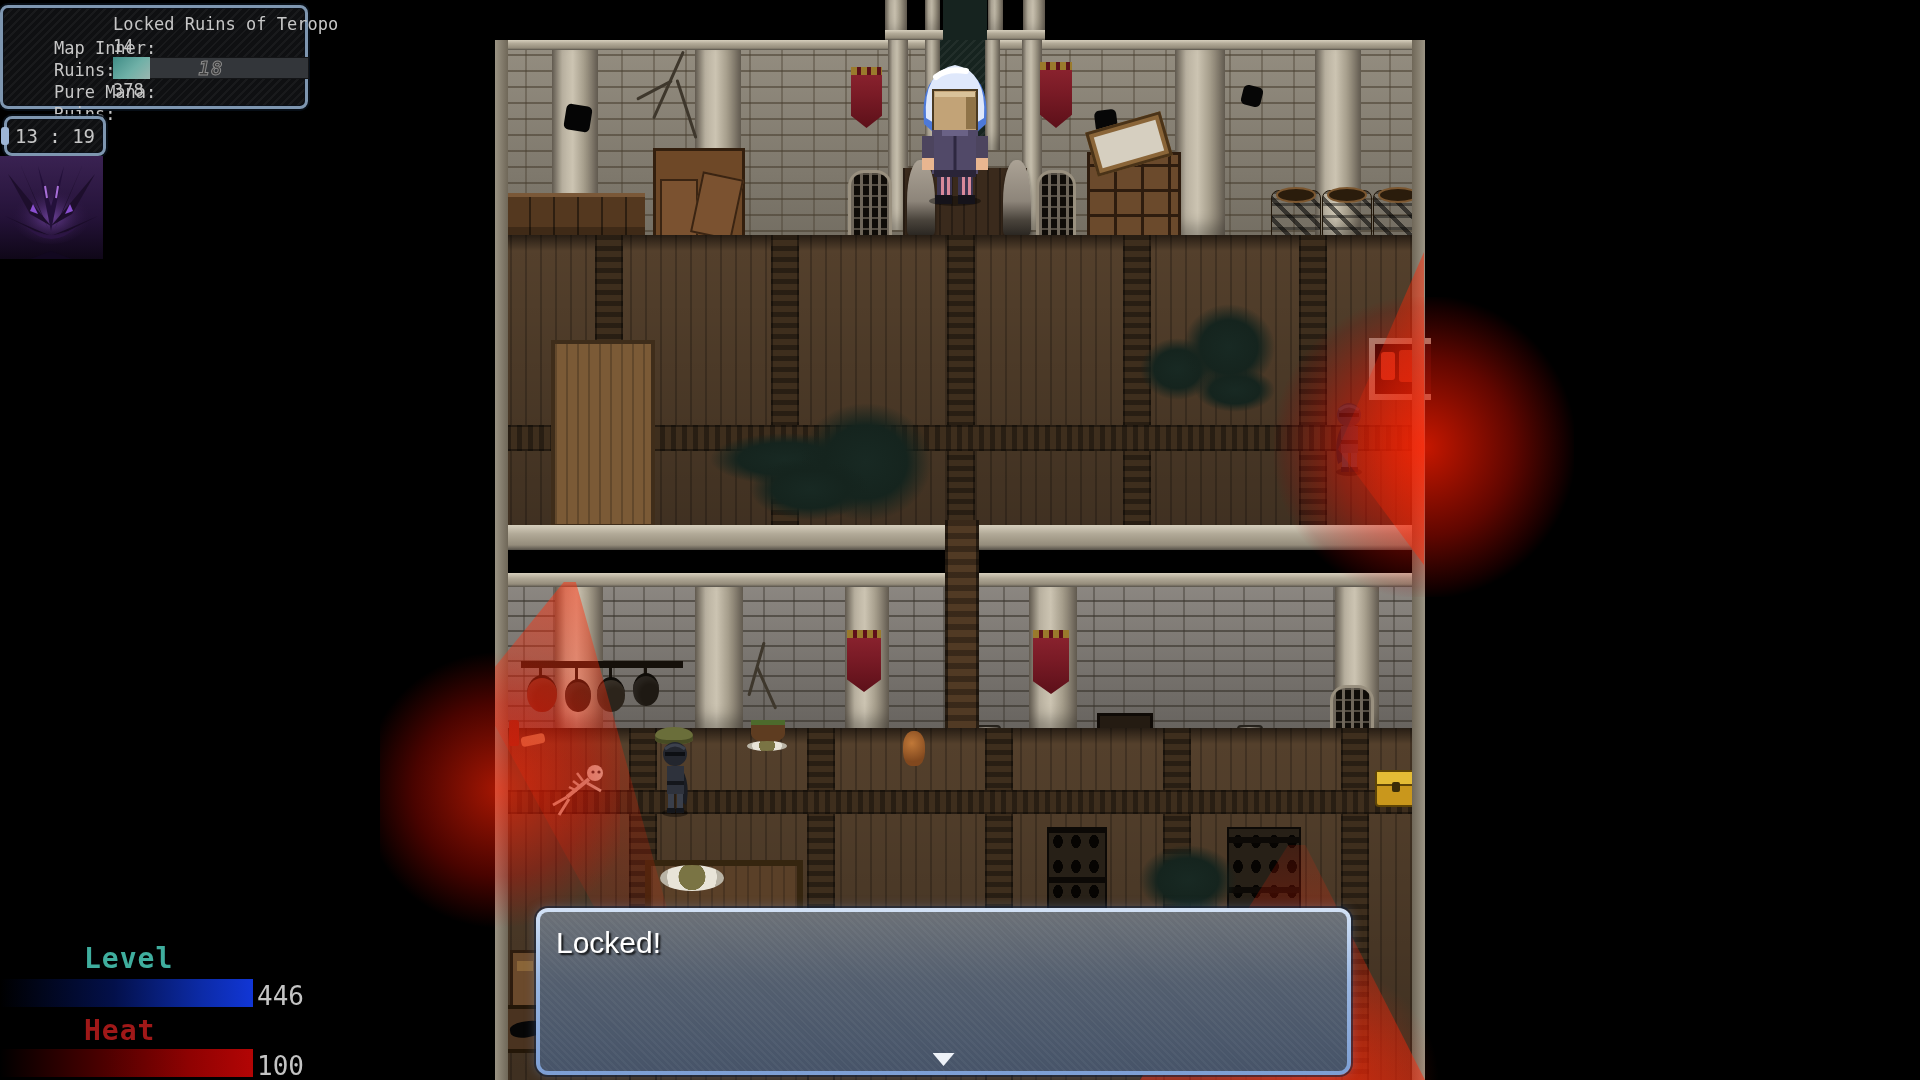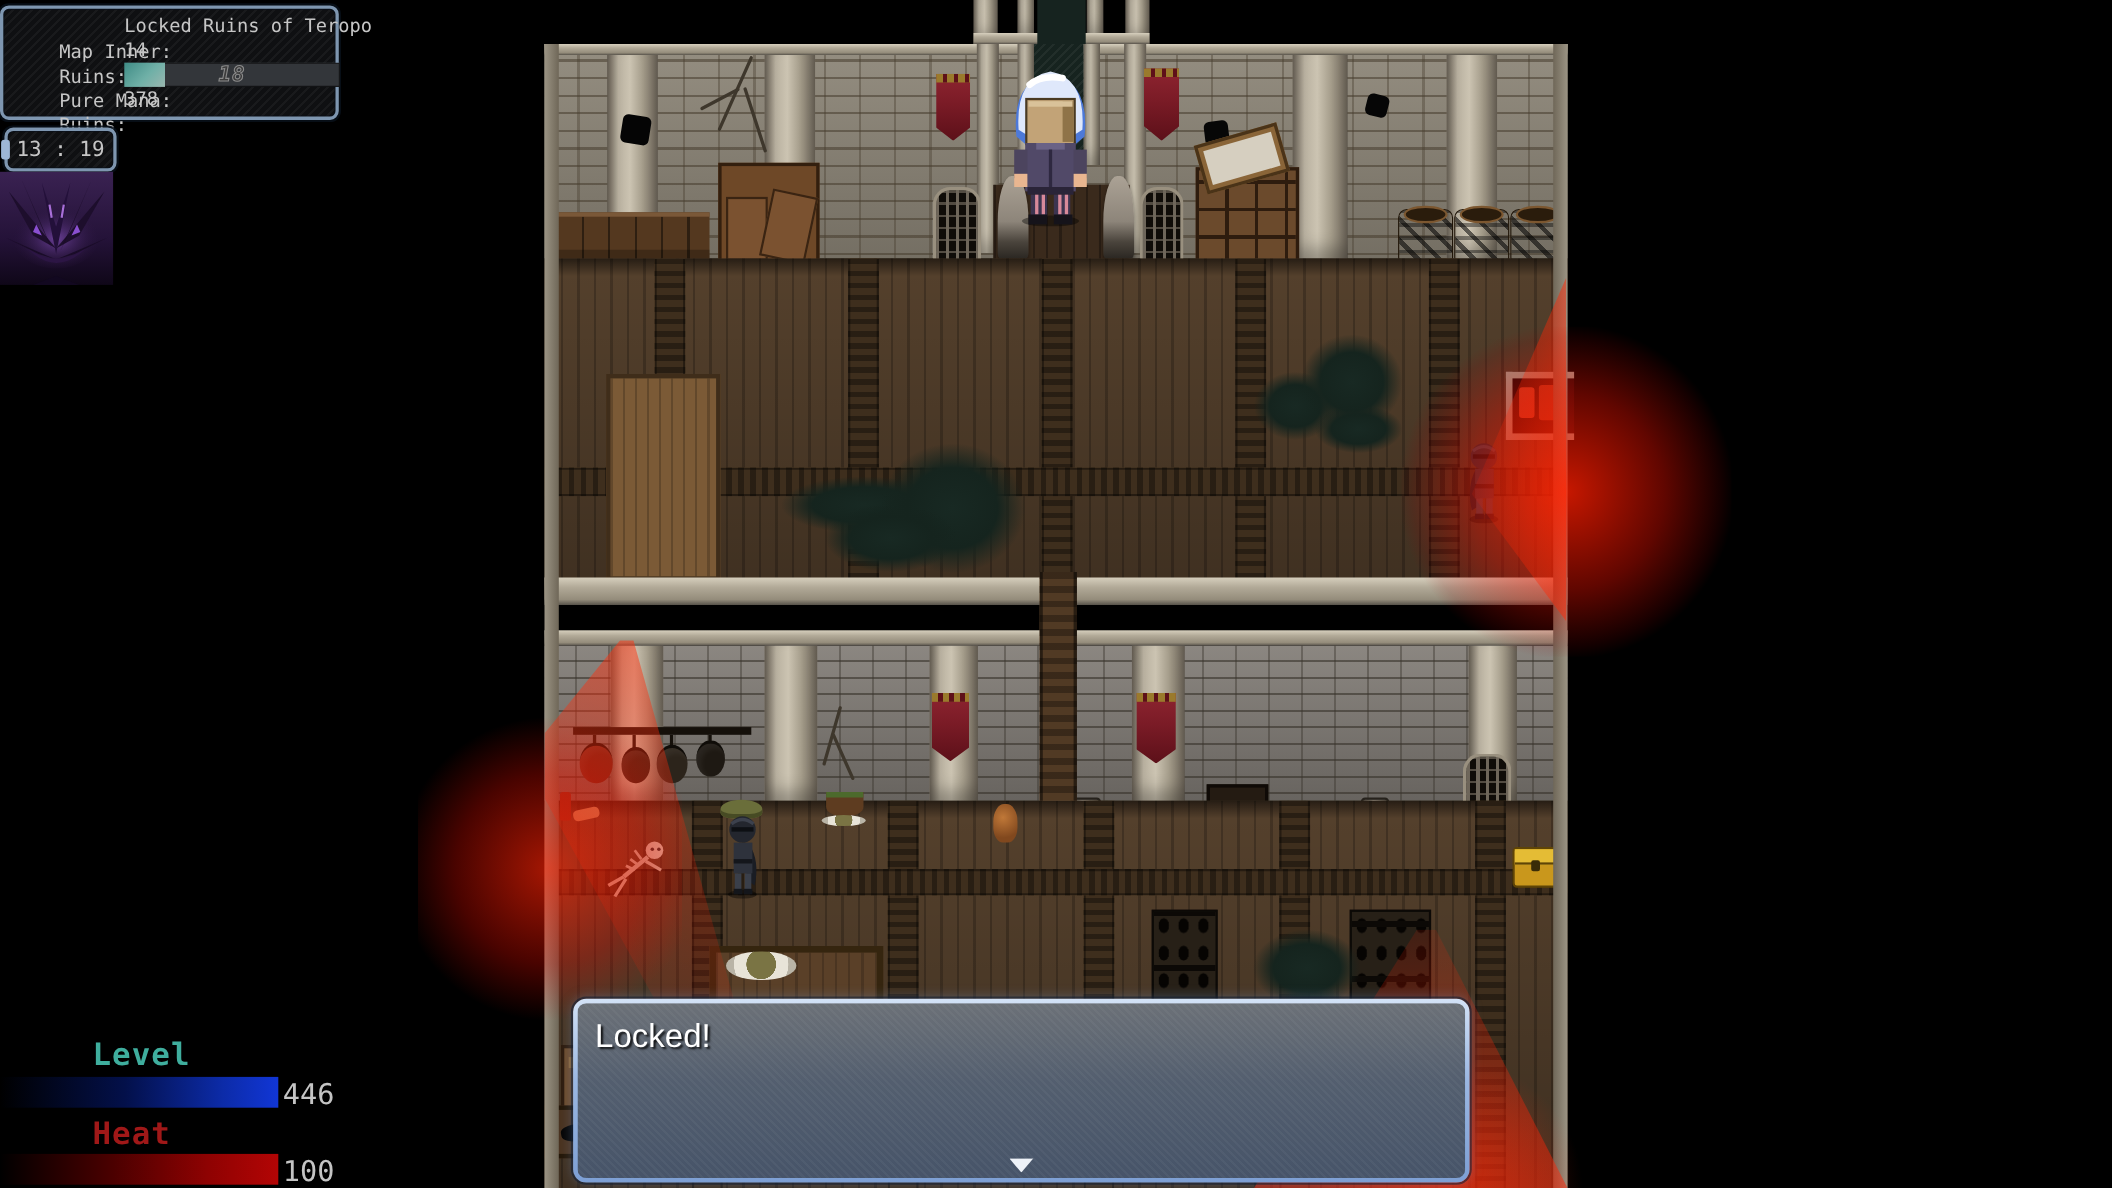--- a/index.html
+++ b/index.html
@@ -359,21 +359,21 @@
 <div class="a" style="left:495px;top:582px;width:172px;height:326px;z-index:5;
             clip-path:polygon(40% 0, 47% 0, 100% 100%, 58% 100%, 0 44%, 0 26%);
             background:linear-gradient(195deg, rgba(255,50,15,.55), rgba(255,30,0,.25) 55%, rgba(255,30,0,.07))"></div>
 
 <div class="a" style="left:1140px;top:845px;width:285px;height:235px;z-index:5;
             clip-path:polygon(52% 0, 58% 0, 100% 100%, 0 100%);
             background:linear-gradient(to bottom, rgba(255,30,0,.12), rgba(255,35,5,.5))"></div>
 <div class="a" style="left:1190px;top:960px;width:250px;height:120px;z-index:5;
             background:radial-gradient(ellipse at 50% 100%, rgba(255,45,10,.5), transparent 70%)"></div>
 
-<div class="a msg-frame" style="left:521px;top:908px;width:807px;height:159px;z-index:10">
+<div class="a msg-frame" style="left:536px;top:908px;width:807px;height:159px;z-index:10">
   <div class="msg-inner">
     <div class="msg-text">Locked!</div>
     <div class="msg-arrow"></div>
   </div>
 </div>
 
 <div class="a panel" style="left:0px;top:5px;width:302px;height:98px;z-index:20">
   <div class="hrow" style="top:4px">
     <span>Map Inner:</span>
     <span class="hval">Locked Ruins of Teropo</span>

